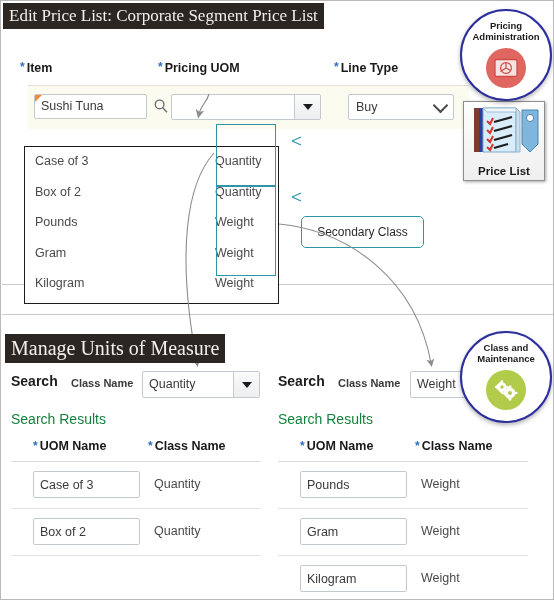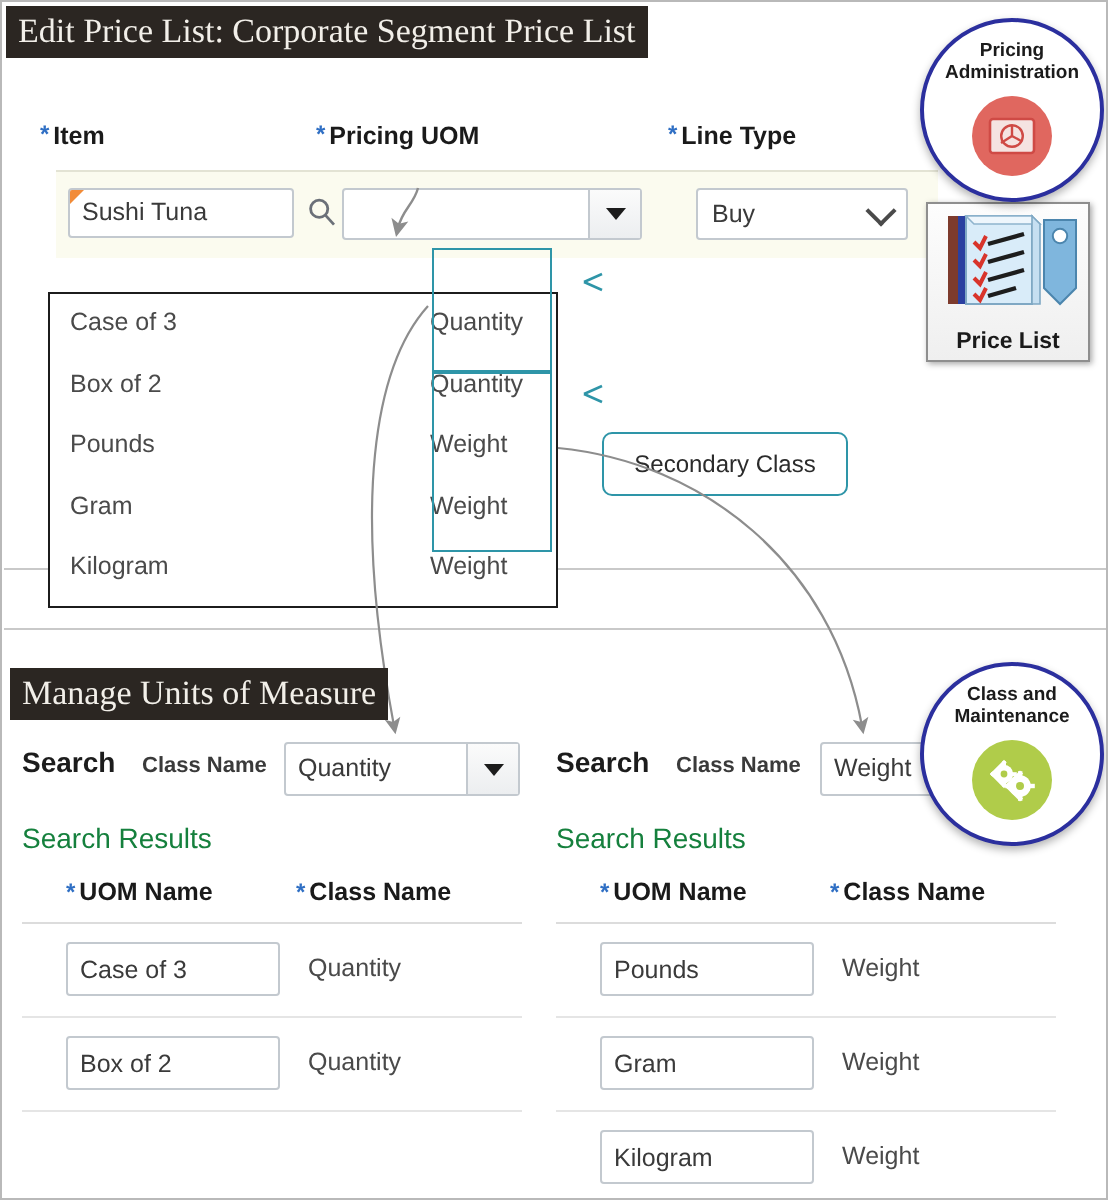--- a/index.html
+++ b/index.html
@@ -27,21 +27,21 @@
     color: #f2efe9;
     font-family: "Liberation Serif", serif;
     font-size: 17px;
     line-height: 1;
     padding: 4px 6px 5px 6px;
     white-space: nowrap;
     box-sizing: border-box;
     z-index: 14;
   }
   #title-top { left: 2px; top: 2px; }
-  #title-bottom { left: 4px; top: 333px; font-size: 17px; }
+  #title-bottom { left: 4px; top: 333px; font-size: 20px; }
 
   
   #upper-panel {
     position: absolute;
     left: 1px; top: 26px;
     width: 552px; height: 256px;
     background: #ffffff;
   }
   #label-row {
     position: absolute;

